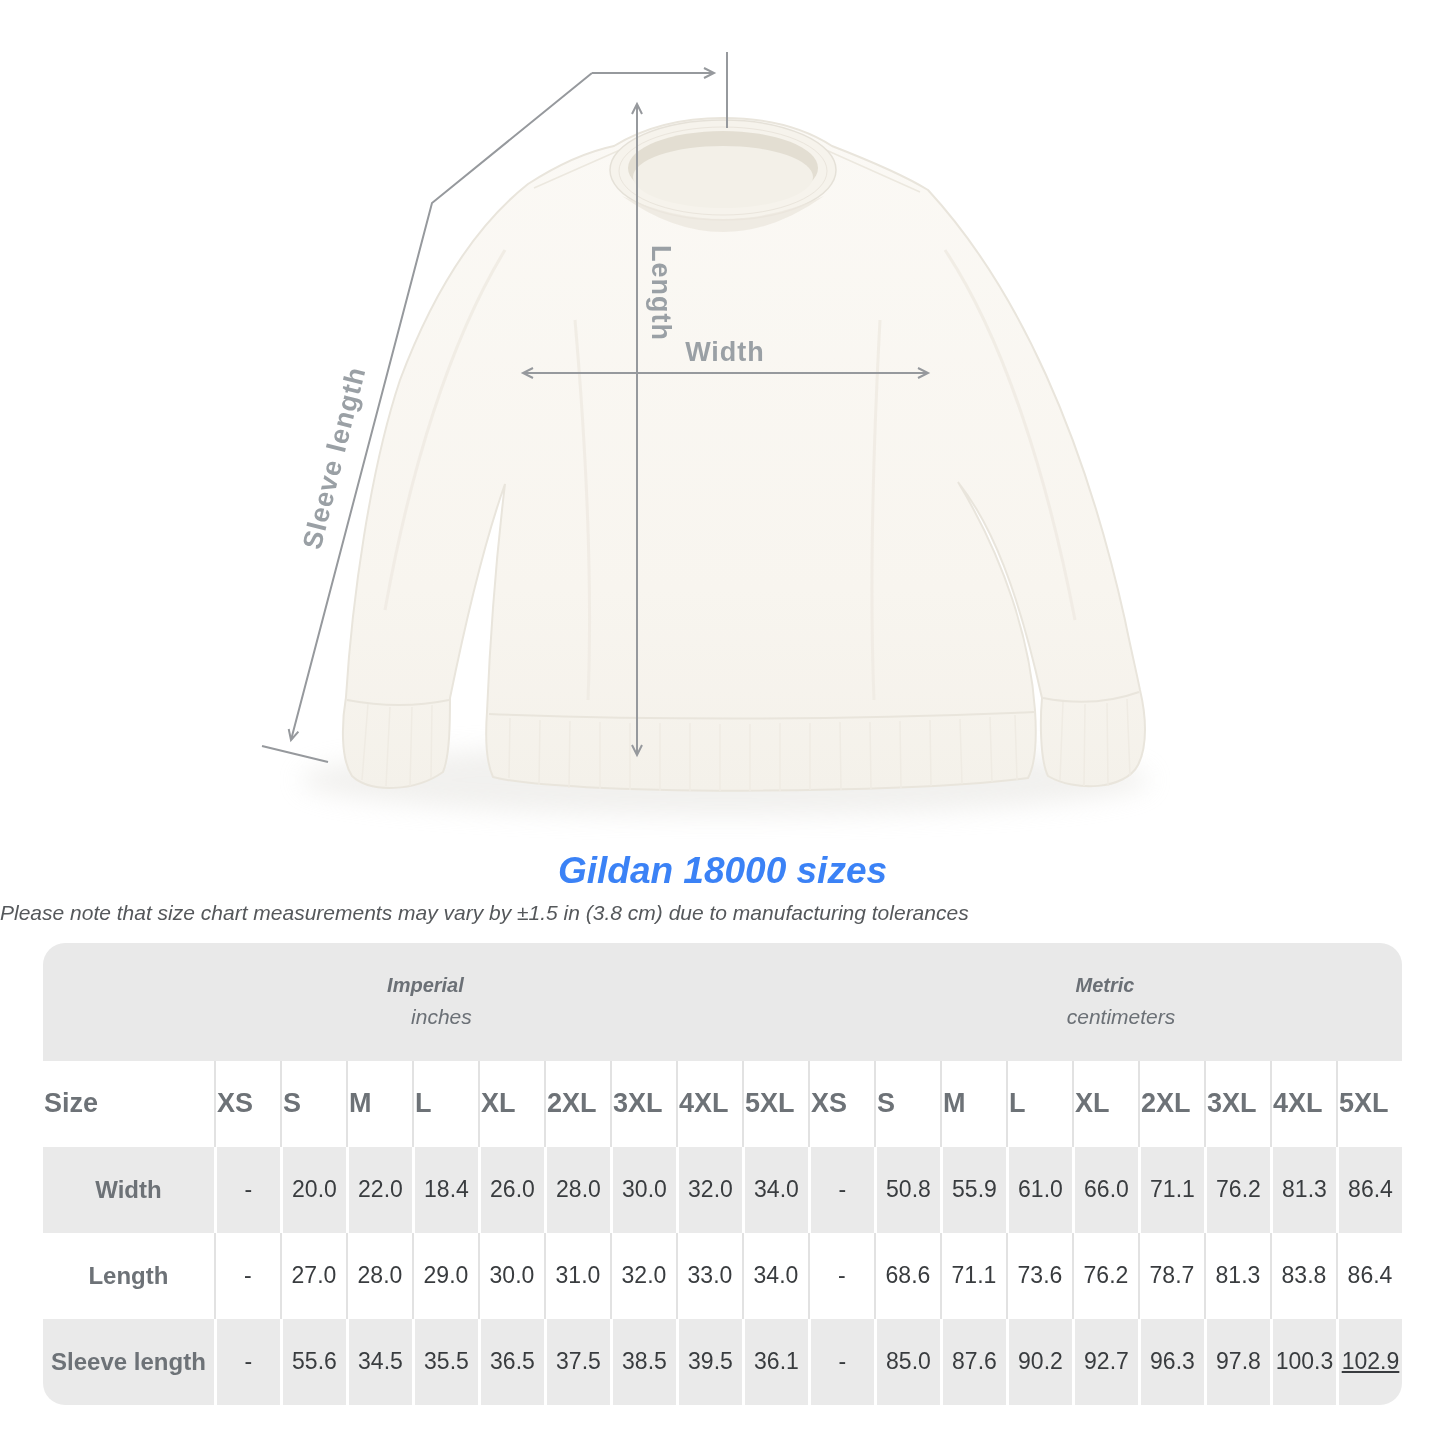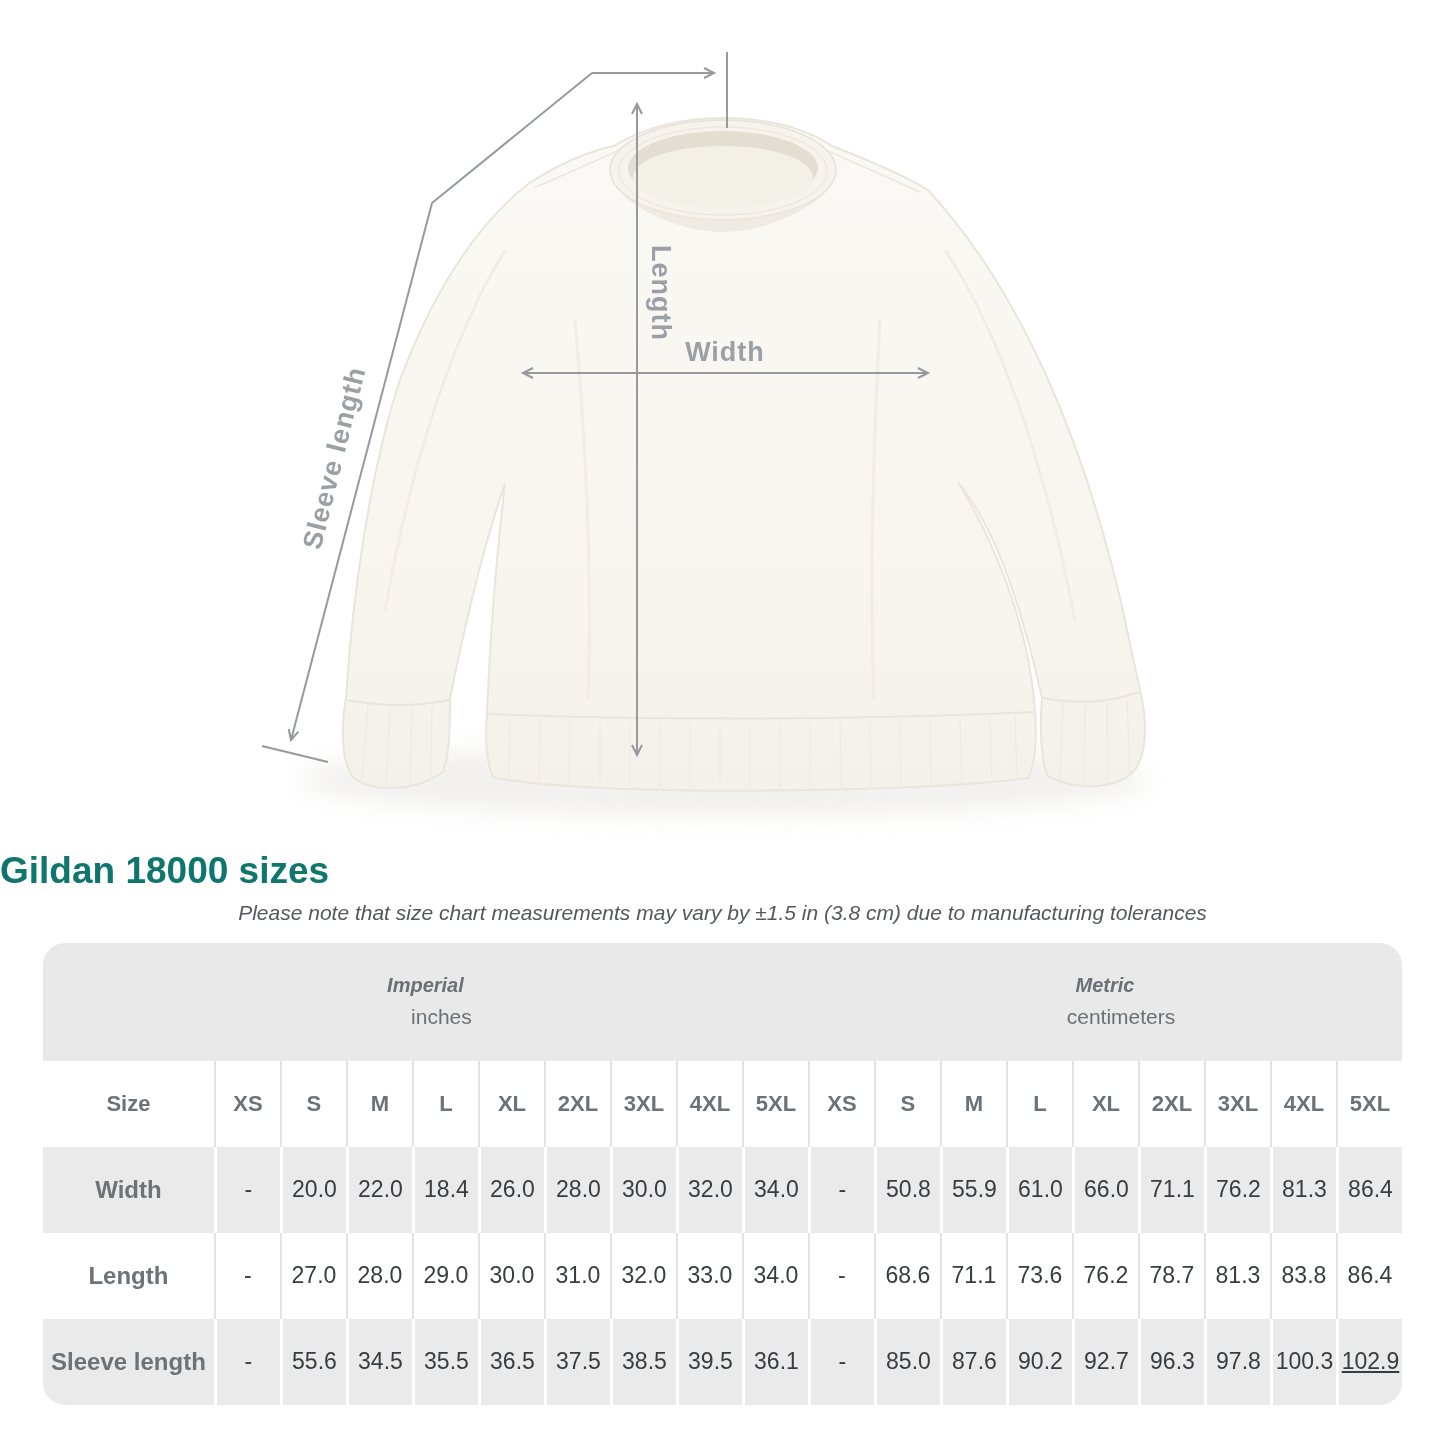--- a/index.html
+++ b/index.html
@@ -10,39 +10,39 @@
   }
   
   .diagram-wrap { position:relative; width:1445px; height:840px; }
   .diagram-wrap svg { display:block; }
   .mlabel {
     font-family:"Liberation Sans", sans-serif;
     font-weight:700; font-size:27px; fill:#9aa0a5; letter-spacing:1px;
   }
   
   .chart-title {
-    margin:10px 0 0 0; 
-    font-size:37px; font-weight:700; color:#0f766e; line-height:1.15;
+    margin:10px 0 0 0; text-align:center;
+    font-size:37px; font-weight:700; color:#3b82f6; line-height:1.15;font-style:italic;
   }
   .chart-subtitle {
-    margin:8px 0 0 0; text-align:center;
+    margin:8px 0 0 0; 
     font-style:italic; font-size:21px; color:#55585b;
   }
   
   table.sizes {
     table-layout:fixed; width:1359px; margin:18px auto 0 auto;
     border-collapse:separate; border-spacing:0;
   }
   tr.band td { background:#e9e9e9; height:116px; vertical-align:middle; text-align:center; }
   tr.band td:first-child { border-radius:22px 0 0 0; }
   tr.band td:last-child  { border-radius:0 22px 0 0; }
   .sec-title { font-style:italic; font-weight:700; font-size:20px; color:#6b7076; }
-  .sec-unit  { font-size:21px; color:#6b7076; margin-top:8px;padding-left:32px; }
+  .sec-unit  { font-style:italic; font-size:21px; color:#6b7076; margin-top:8px;padding-left:32px; }
   tr.hdr th { background:#ffffff; height:84px; border-left:2px solid #e2e2e2;
-              font-weight:700; font-size:22px; color:#6d7277; text-align:center; }
+              font-weight:700; font-size:27px; color:#6d7277; text-align:left; }
   tr.hdr th:first-child { border-left:none; }
   tr.gray th, tr.gray td { background:#eaeaea; border-left:3px solid #ffffff; height:84px; text-align:center; }
   tr.gray th:first-child, tr.gray td:first-child { border-left:none; }
   tr.white th, tr.white td { background:#ffffff; border-left:2px solid #e2e2e2; height:84px; text-align:center; }
   tr.white th:first-child, tr.white td:first-child { border-left:none; }
   th.row-label { font-weight:700; font-size:24px; color:#6d7277; }
   td.val { font-size:23px; color:#393c3f; font-weight:400; }
   tr.last th:first-child { border-radius:0 0 0 22px; }
   tr.last td:last-child  { border-radius:0 0 22px 0;text-decoration:underline; }
 </style>

